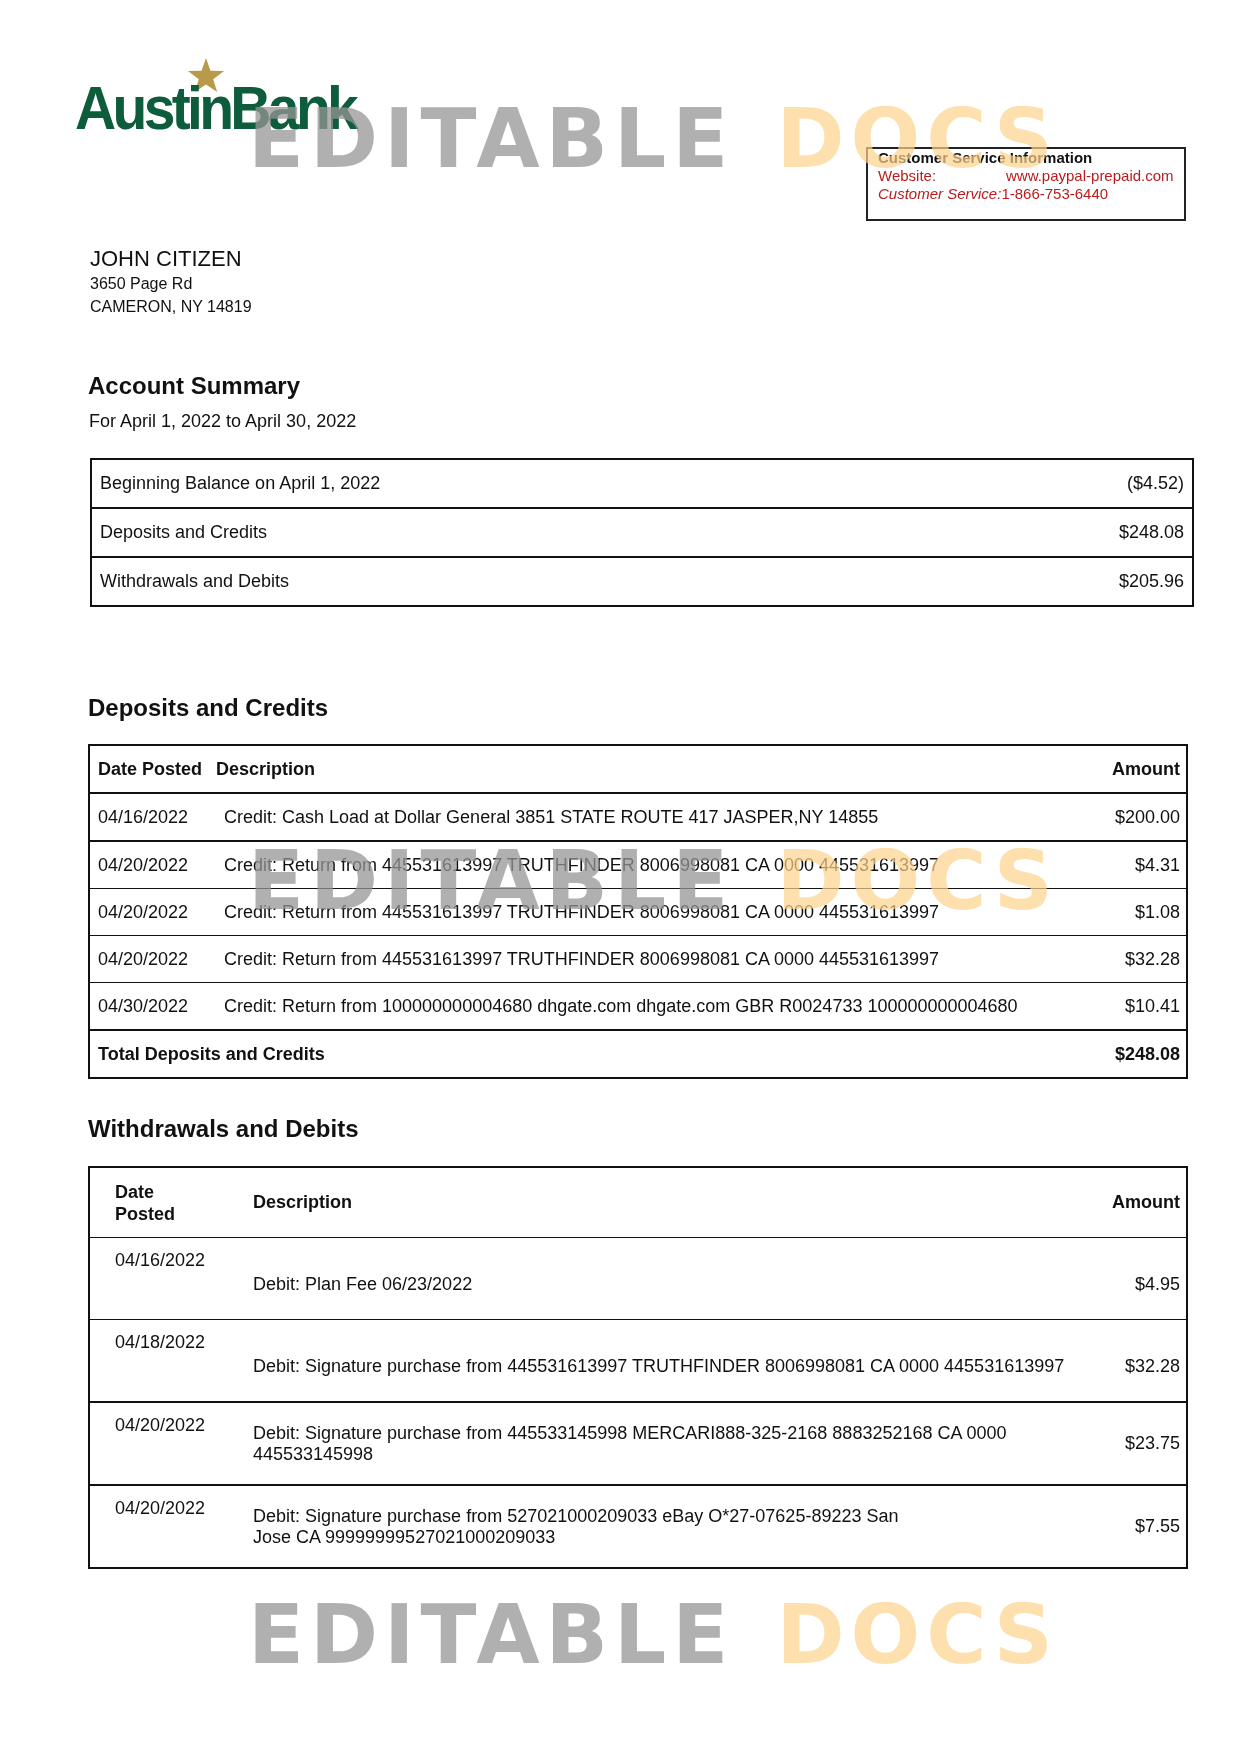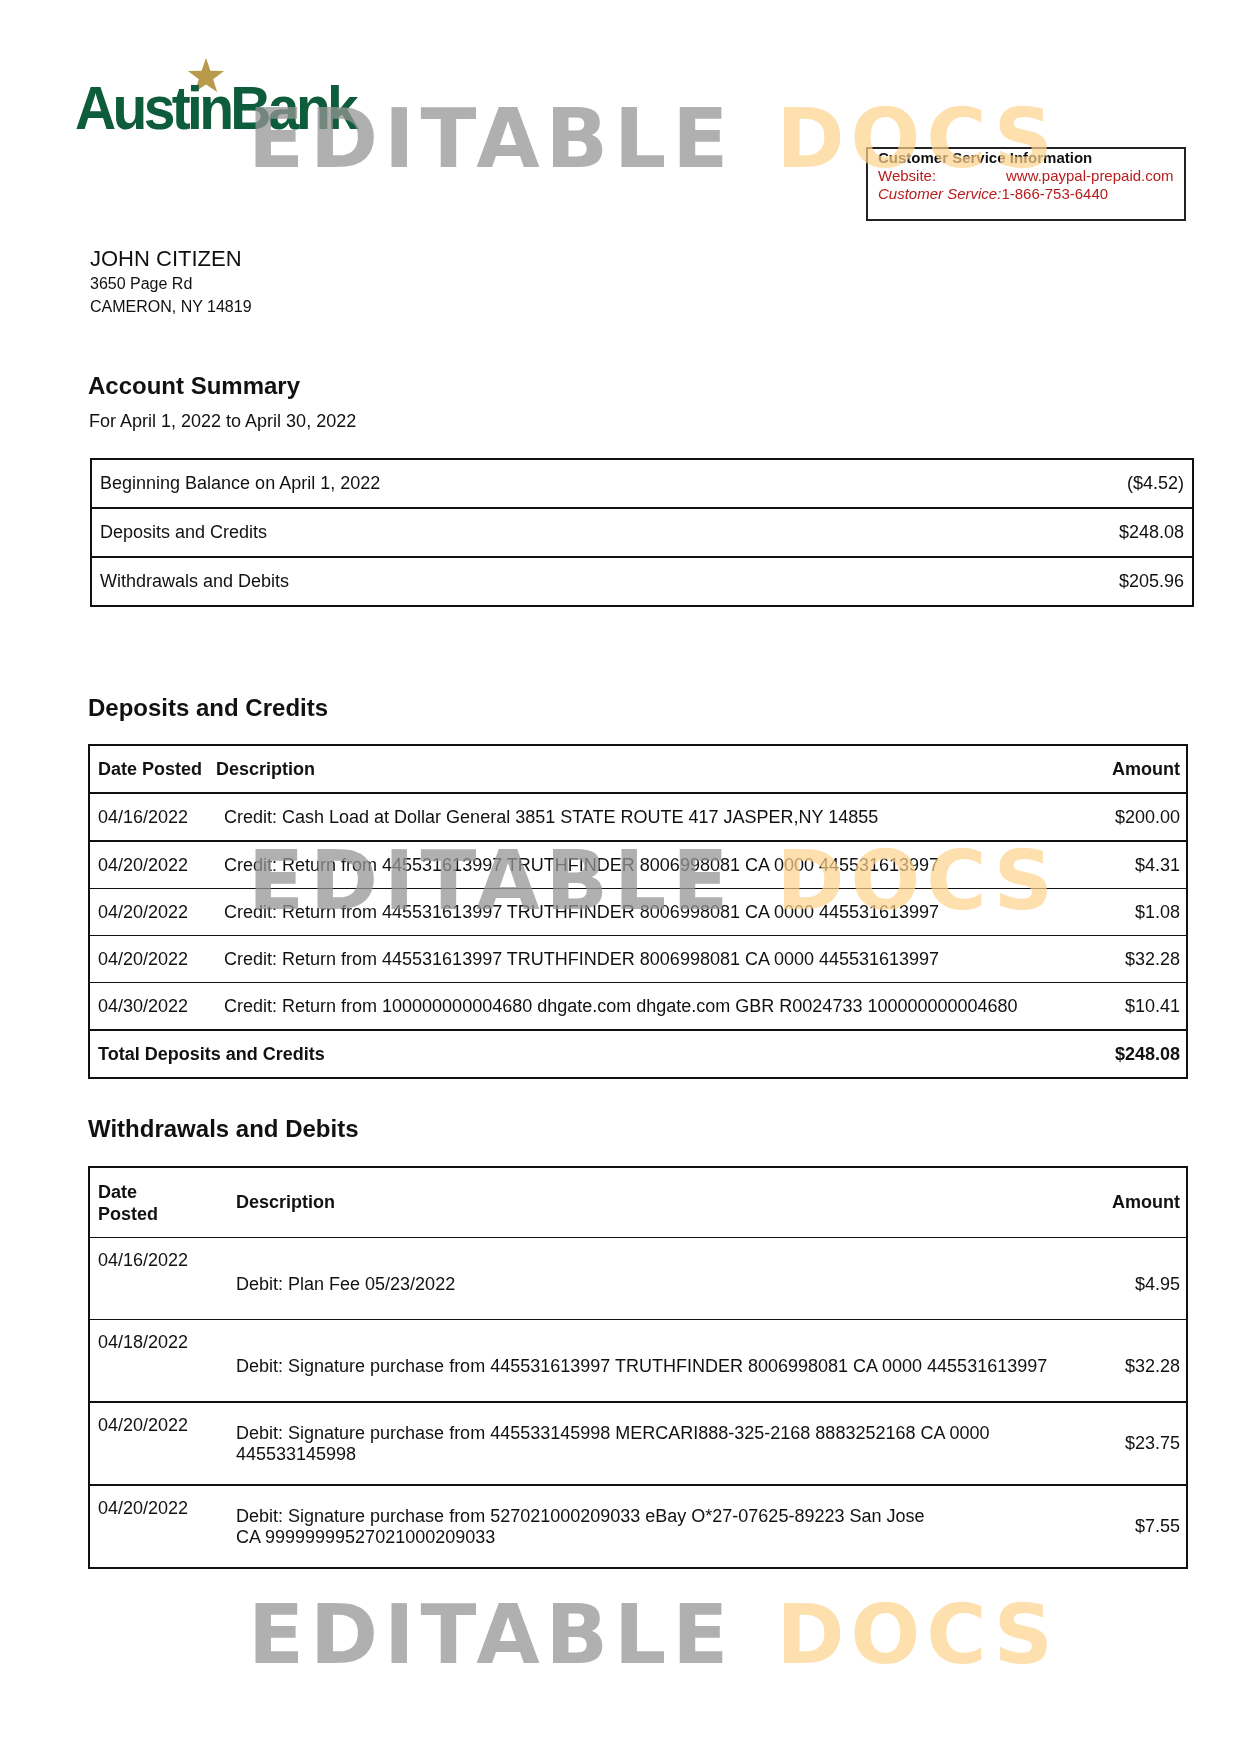--- a/index.html
+++ b/index.html
@@ -55,21 +55,21 @@
   .dep-table .c-desc { padding-left: 14px; }
   .dep-table .c-amt { text-align: right; width: 90px; padding-right: 6px; }
   .dep-table tbody td { border-top-width: 1px; }
   .dep-table tbody tr:first-child td { border-top-width: 2px; }
   .dep-table tfoot td { border-top-width: 2px; font-weight: bold; }
 
   
   .wd-table { left: 88px; top: 1166px; width: 1100px; border: 2px solid #111; }
   .wd-table th { height: 69px; border-top: none; font-weight: bold; }
   .wd-table td { height: 69px; border-top-width: 1px; vertical-align: middle; }
-  .wd-table .c-date { width: 124px; padding-left: 8px; padding-right: 0; vertical-align: top; }
+  .wd-table .c-date { width: 124px; padding-left: 25px; padding-right: 0; vertical-align: top; }
   .wd-table th.c-date { vertical-align: middle; line-height: 22px; }
   .wd-table td.c-date { padding-top: 12px; }
   .wd-table .c-desc { padding-left: 14px; line-height: 21px; }
   .wd-table .c-amt { text-align: right; width: 90px; padding-right: 6px; }
   .wd-table tbody tr:first-child td { border-top-width: 1px; }
   .wd-table tbody tr:nth-child(3) td { border-top-width: 2px; }
   .wd-table tbody tr:nth-child(4) td { border-top-width: 2px; }
   .wd-table tbody tr:nth-child(1) td.c-desc,
   .wd-table tbody tr:nth-child(2) td.c-desc { padding-top: 12px; }
 </style>
@@ -185,21 +185,21 @@
         <div>Date</div>
         <div>Posted</div>
       </th>
       <th class="c-desc">Description</th>
       <th class="c-amt">Amount</th>
     </tr>
   </thead>
   <tbody>
     <tr>
       <td class="c-date">04/16/2022</td>
-      <td class="c-desc">Debit: Plan Fee 05/23/2022</td>
+      <td class="c-desc">Debit: Plan Fee 06/23/2022</td>
       <td class="c-amt" style="padding-top:12px;">$4.95</td>
     </tr>
     <tr>
       <td class="c-date">04/18/2022</td>
       <td class="c-desc">Debit: Signature purchase from 445531613997 TRUTHFINDER 8006998081 CA 0000 445531613997</td>
       <td class="c-amt" style="padding-top:12px;">$32.28</td>
     </tr>
     <tr>
       <td class="c-date">04/20/2022</td>
       <td class="c-desc" style="padding-right:70px;">Debit: Signature purchase from 445533145998 MERCARI888-325-2168 8883252168 CA 0000 445533145998</td>

